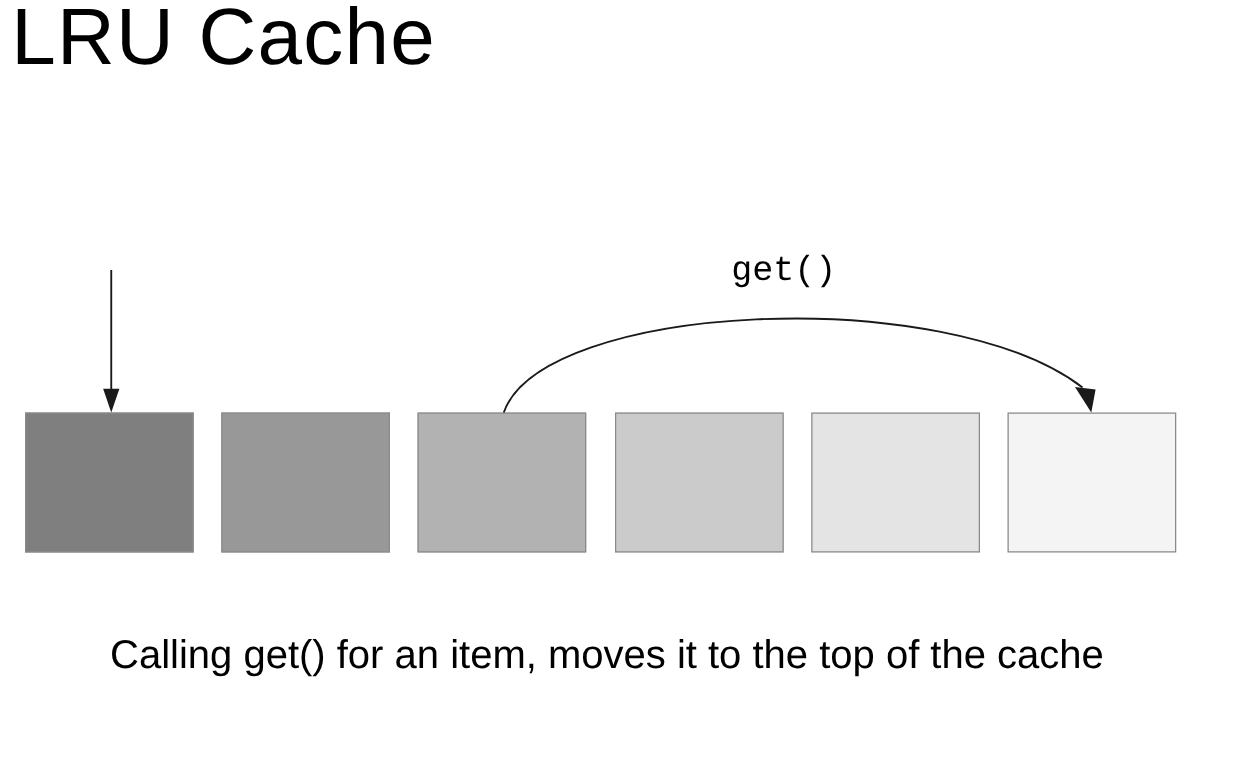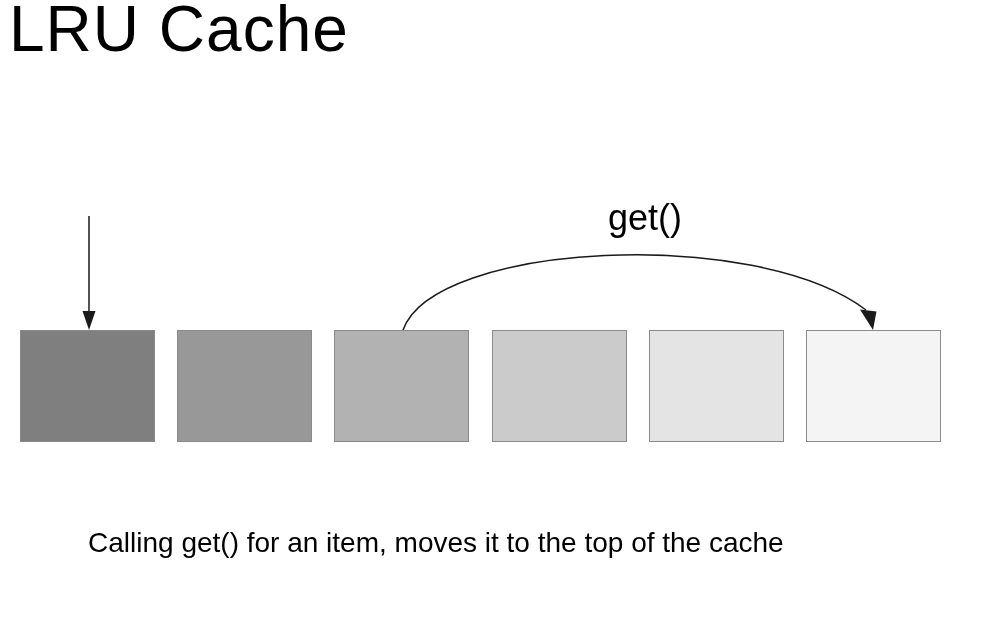--- a/index.html
+++ b/index.html
@@ -30,31 +30,32 @@
   .least-used {
     position: absolute;
     left: 26px;
     top: 136px;
     font-size: 28px;
     line-height: 31px;
     white-space: pre-line;
   }
   .get-label {
     position: absolute;
-    left: 608px;
+    left: 585px;
     top: 202px;
-    font-size: 36px;
+    font-size: 28px;
     line-height: 32px;
     white-space: nowrap;
+    font-family: Liberation Mono, monospace;
   }
   .caption {
     position: absolute;
     left: 88px;
-    top: 526px;
-    font-size: 28px;
+    top: 506px;
+    font-size: 32px;
     line-height: 34px;
     white-space: nowrap;
   }
   .cache-row {
     position: absolute;
     left: 0;
     top: 0;
     width: 100%;
     height: 100%;
   }

